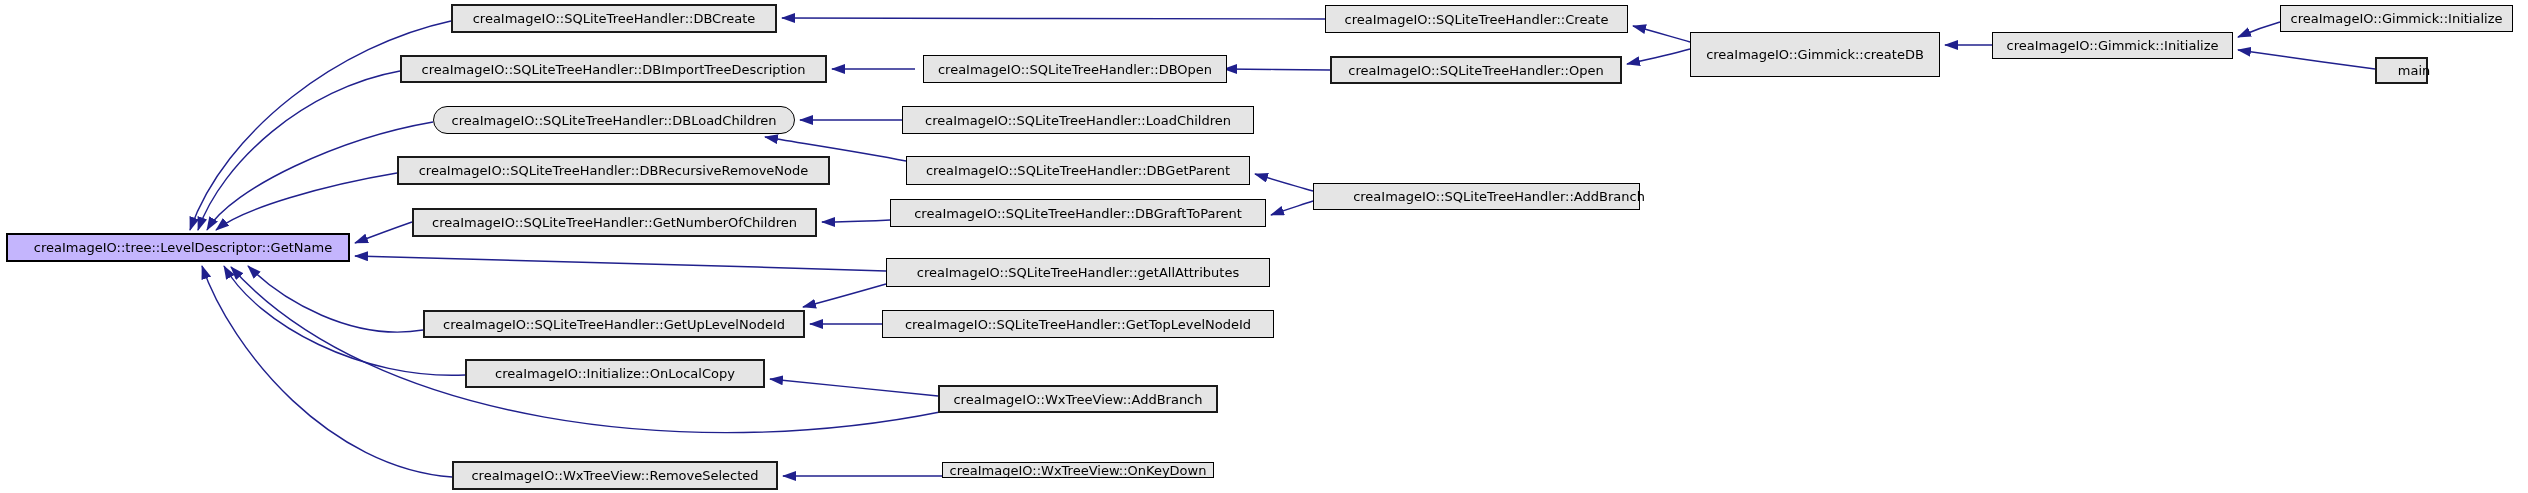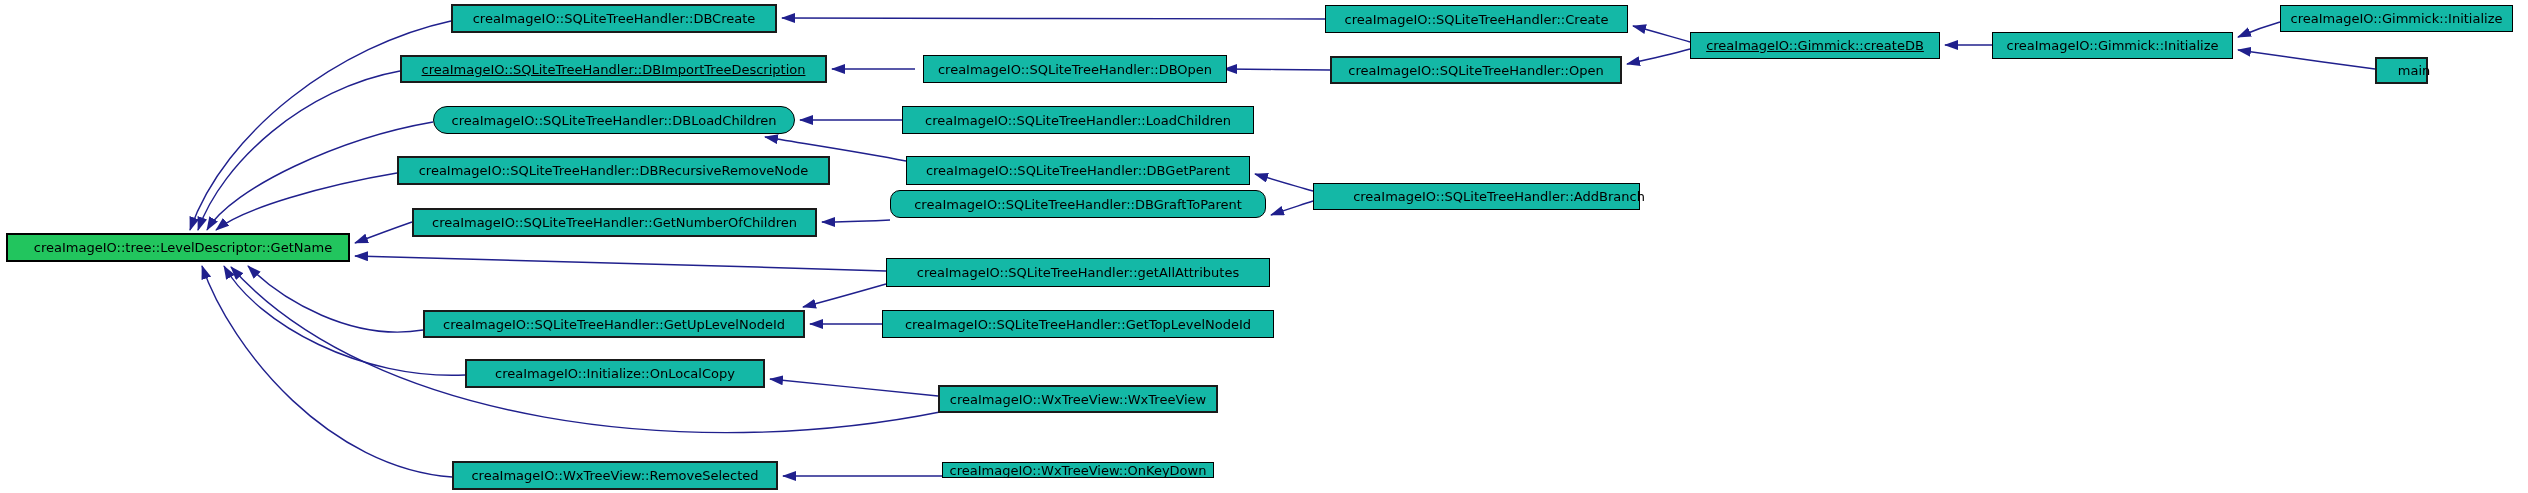--- a/index.html
+++ b/index.html
@@ -12,34 +12,34 @@
     overflow:hidden;
   }
   #edges{
     position:absolute;
     left:0;top:0;
     z-index:0;
   }
   .node{
     position:absolute;
     box-sizing:border-box;
-    background:#14b8a6;
+    background:#e5e5e5;
     border:1px solid #000000;
     color:#000000;
     font-size:13px;
     display:flex;
     align-items:center;
     justify-content:center;
     white-space:nowrap;
     z-index:1;
     cursor:pointer;
   }
   .node.bold{ border-width:2px; border-color:#1a1a1a; }
   .node.current{
-    background:#22c55e;
+    background:#c4b5fd;
     border-width:2px;
     font-weight:normal;
     padding-left:10px;
   }
   .edge{
     fill:none;
     stroke:#20208d;
     stroke-width:1.4px;
   }
 </style>
@@ -79,36 +79,36 @@
         <path d="M1690,42 C1672,37 1653,31 1633,26" class="edge" marker-end="url(#arr)"></path>
         <path d="M1690,49 C1672,54 1650,59 1627,64" class="edge" marker-end="url(#arr)"></path>
         <path d="M1992,45 C1978,45 1962,45 1945,45" class="edge" marker-end="url(#arr)"></path>
         <path d="M2280,22 C2266,26 2252,31 2238,37" class="edge" marker-end="url(#arr)"></path>
         <path d="M2375,69 C2330,63 2280,56 2238,50" class="edge" marker-end="url(#arr)"></path>
       </g>
   </svg>
   <div id="node-layer">
       <div class="node current" style="left: 6px; top: 233px; width: 344px; height: 29px;">creaImageIO::tree::LevelDescriptor::GetName</div>
       <div class="node bold" style="left: 451px; top: 4px; width: 326px; height: 29px;">creaImageIO::SQLiteTreeHandler::DBCreate</div>
-      <div class="node bold" style="left: 400px; top: 55px; width: 427px; height: 28px; text-decoration: underline;">creaImageIO::SQLiteTreeHandler::DBImportTreeDescription</div>
+      <div class="node bold" style="left: 400px; top: 55px; width: 427px; height: 28px;">creaImageIO::SQLiteTreeHandler::DBImportTreeDescription</div>
       <div class="node" style="left: 433px; top: 106px; width: 362px; height: 28px; border-radius: 14px;">creaImageIO::SQLiteTreeHandler::DBLoadChildren</div>
       <div class="node bold" style="left: 397px; top: 156px; width: 433px; height: 29px;">creaImageIO::SQLiteTreeHandler::DBRecursiveRemoveNode</div>
       <div class="node bold" style="left: 412px; top: 208px; width: 405px; height: 29px;">creaImageIO::SQLiteTreeHandler::GetNumberOfChildren</div>
       <div class="node bold" style="left: 423px; top: 310px; width: 382px; height: 28px;">creaImageIO::SQLiteTreeHandler::GetUpLevelNodeId</div>
       <div class="node bold" style="left: 465px; top: 359px; width: 300px; height: 29px;">creaImageIO::Initialize::OnLocalCopy</div>
       <div class="node bold" style="left: 452px; top: 461px; width: 326px; height: 29px;">creaImageIO::WxTreeView::RemoveSelected</div>
       <div class="node" style="left: 915px; top: 55px; width: 304px; height: 28px; margin-left: 8px;">creaImageIO::SQLiteTreeHandler::DBOpen</div>
       <div class="node" style="left: 902px; top: 106px; width: 352px; height: 28px;">creaImageIO::SQLiteTreeHandler::LoadChildren</div>
       <div class="node" style="left: 906px; top: 156px; width: 344px; height: 29px;">creaImageIO::SQLiteTreeHandler::DBGetParent</div>
-      <div class="node" style="left: 890px; top: 190px; width: 376px; height: 28px; border-radius: 10px;">creaImageIO::SQLiteTreeHandler::DBGraftToParent</div>
+      <div class="node" style="left: 890px; top: 199px; width: 376px; height: 28px;">creaImageIO::SQLiteTreeHandler::DBGraftToParent</div>
       <div class="node" style="left: 886px; top: 258px; width: 384px; height: 29px;">creaImageIO::SQLiteTreeHandler::getAllAttributes</div>
       <div class="node" style="left: 882px; top: 310px; width: 392px; height: 28px;">creaImageIO::SQLiteTreeHandler::GetTopLevelNodeId</div>
-      <div class="node bold" style="left: 938px; top: 385px; width: 280px; height: 28px;">creaImageIO::WxTreeView::WxTreeView</div>
+      <div class="node bold" style="left: 938px; top: 385px; width: 280px; height: 28px;">creaImageIO::WxTreeView::AddBranch</div>
       <div class="node" style="left: 942px; top: 462px; width: 272px; height: 16px;">creaImageIO::WxTreeView::OnKeyDown</div>
       <div class="node" style="left: 1325px; top: 5px; width: 303px; height: 28px;">creaImageIO::SQLiteTreeHandler::Create</div>
       <div class="node bold" style="left: 1330px; top: 56px; width: 292px; height: 28px;">creaImageIO::SQLiteTreeHandler::Open</div>
       <div class="node" style="left: 1313px; top: 183px; width: 327px; height: 27px; padding-left: 45px;">creaImageIO::SQLiteTreeHandler::AddBranch</div>
-      <div class="node" style="left: 1690px; top: 32px; width: 250px; height: 27px; text-decoration: underline;">creaImageIO::Gimmick::createDB</div>
+      <div class="node" style="left: 1690px; top: 32px; width: 250px; height: 45px;">creaImageIO::Gimmick::createDB</div>
       <div class="node" style="left: 1992px; top: 32px; width: 241px; height: 27px;">creaImageIO::Gimmick::Initialize</div>
       <div class="node" style="left: 2280px; top: 5px; width: 233px; height: 27px;">creaImageIO::Gimmick::Initialize</div>
       <div class="node bold" style="left: 2375px; top: 57px; width: 53px; height: 27px; padding-left: 25px;">main</div>
     </div>
 </div>
 
 </body></html>

